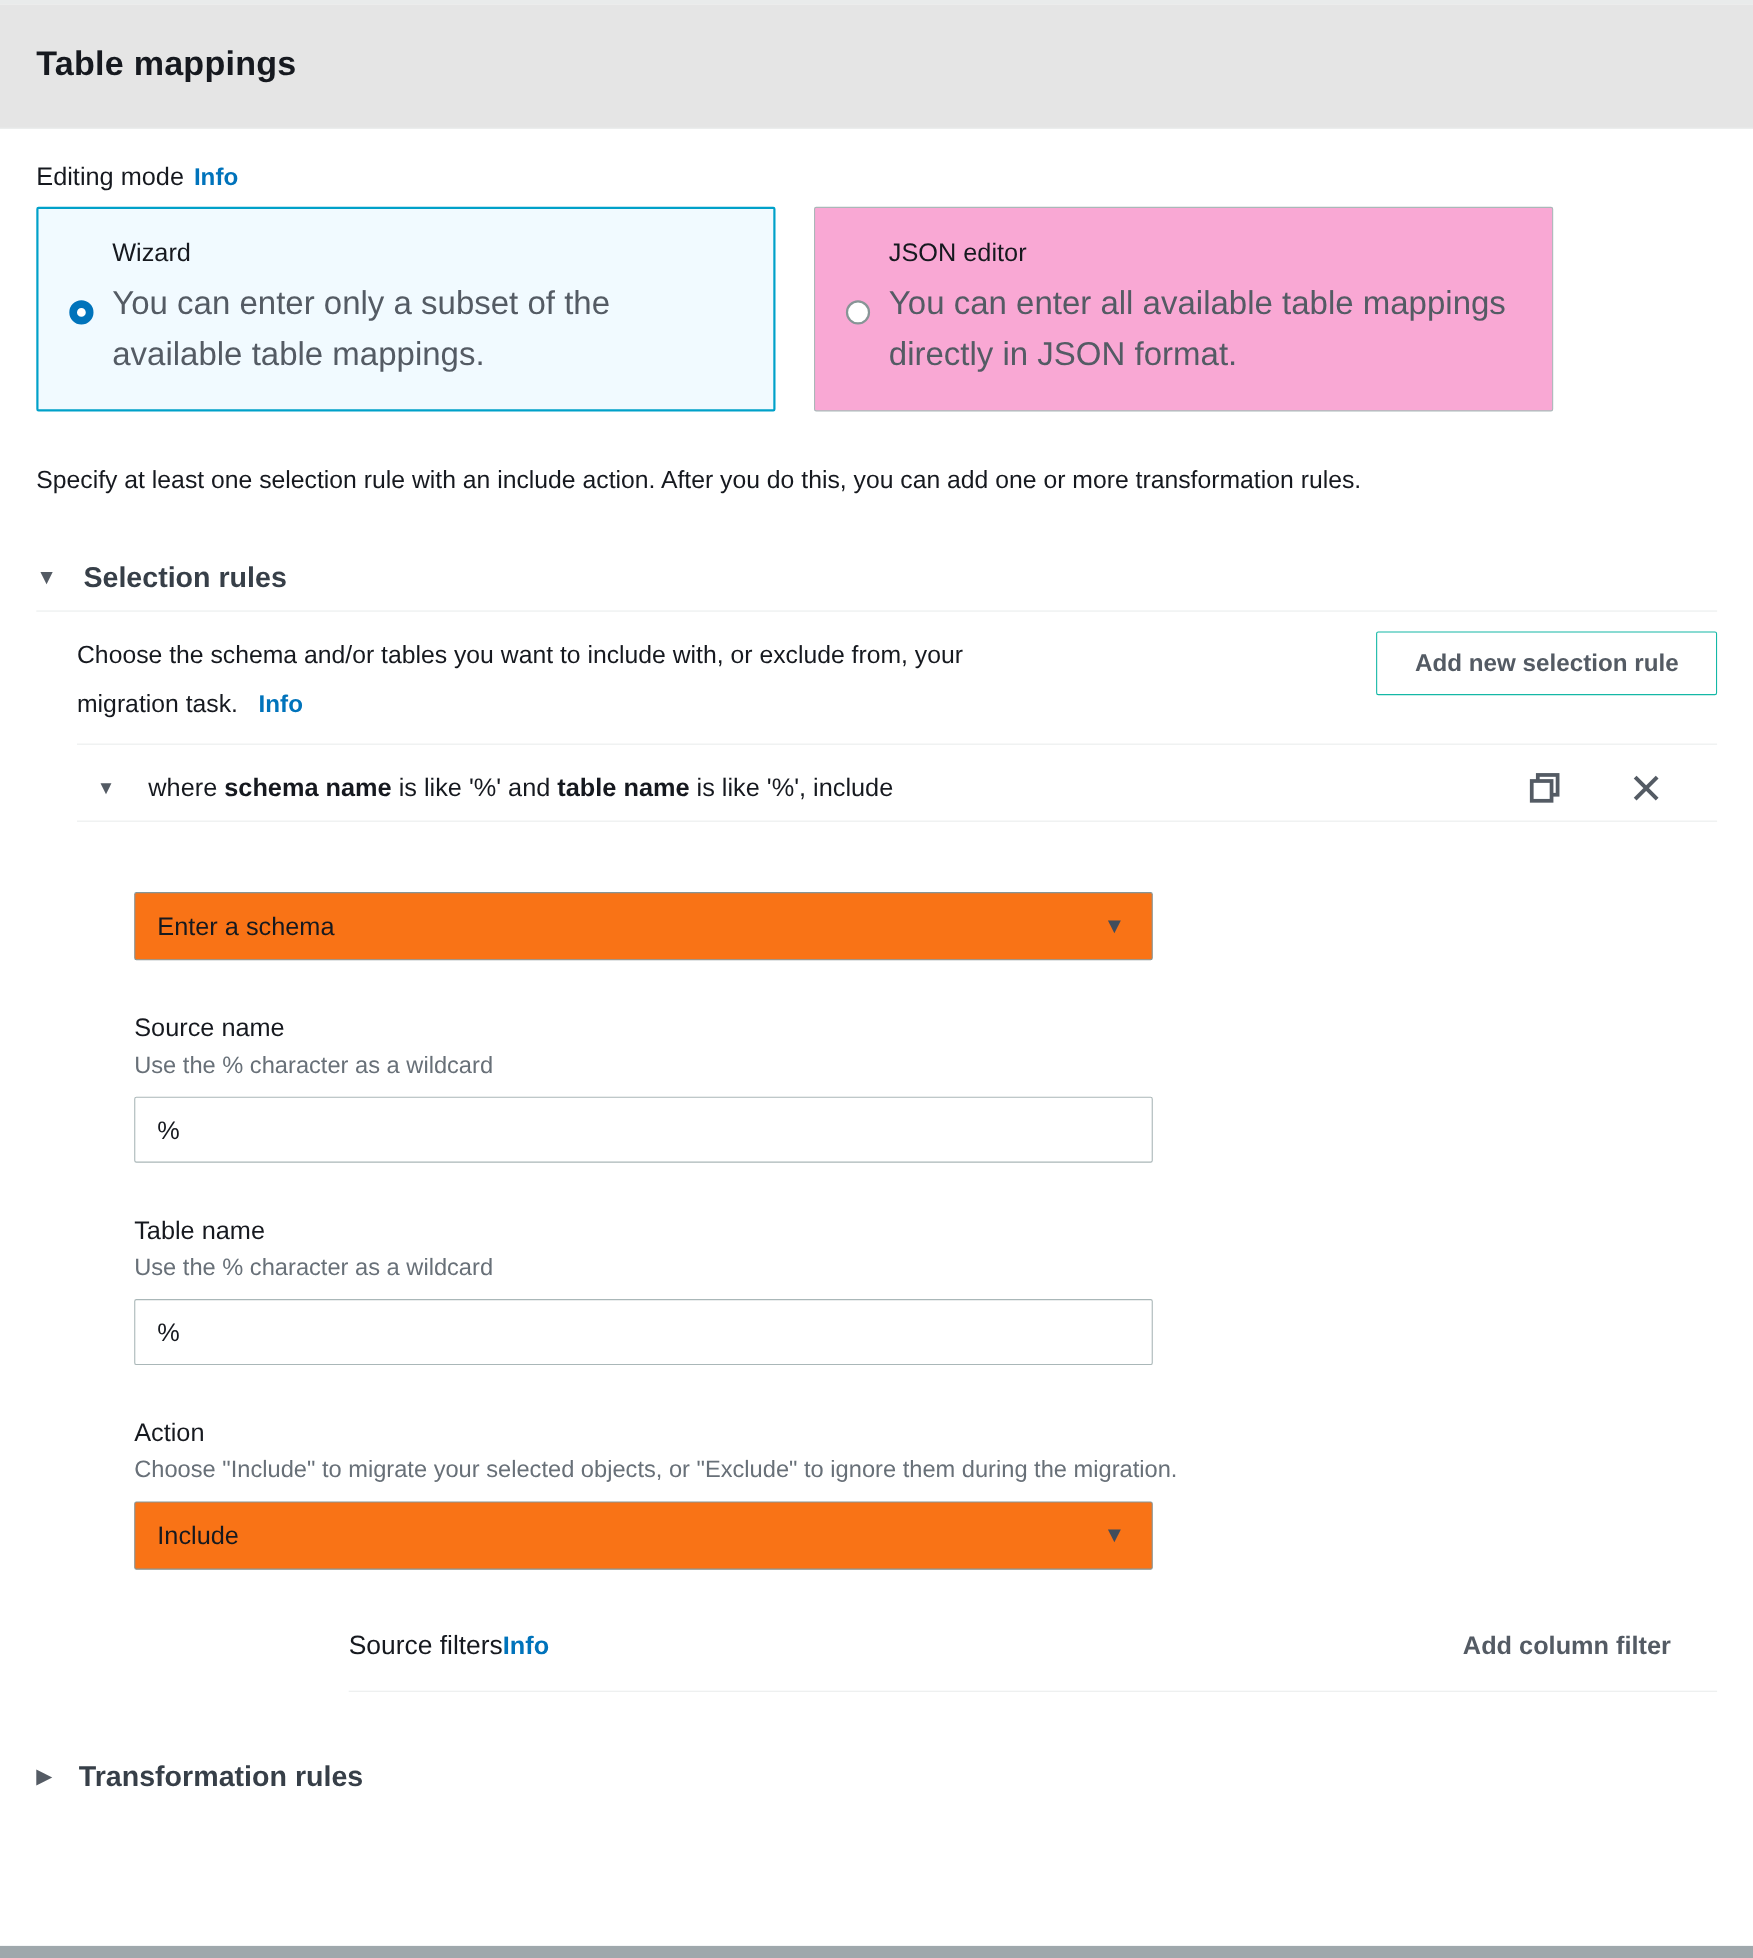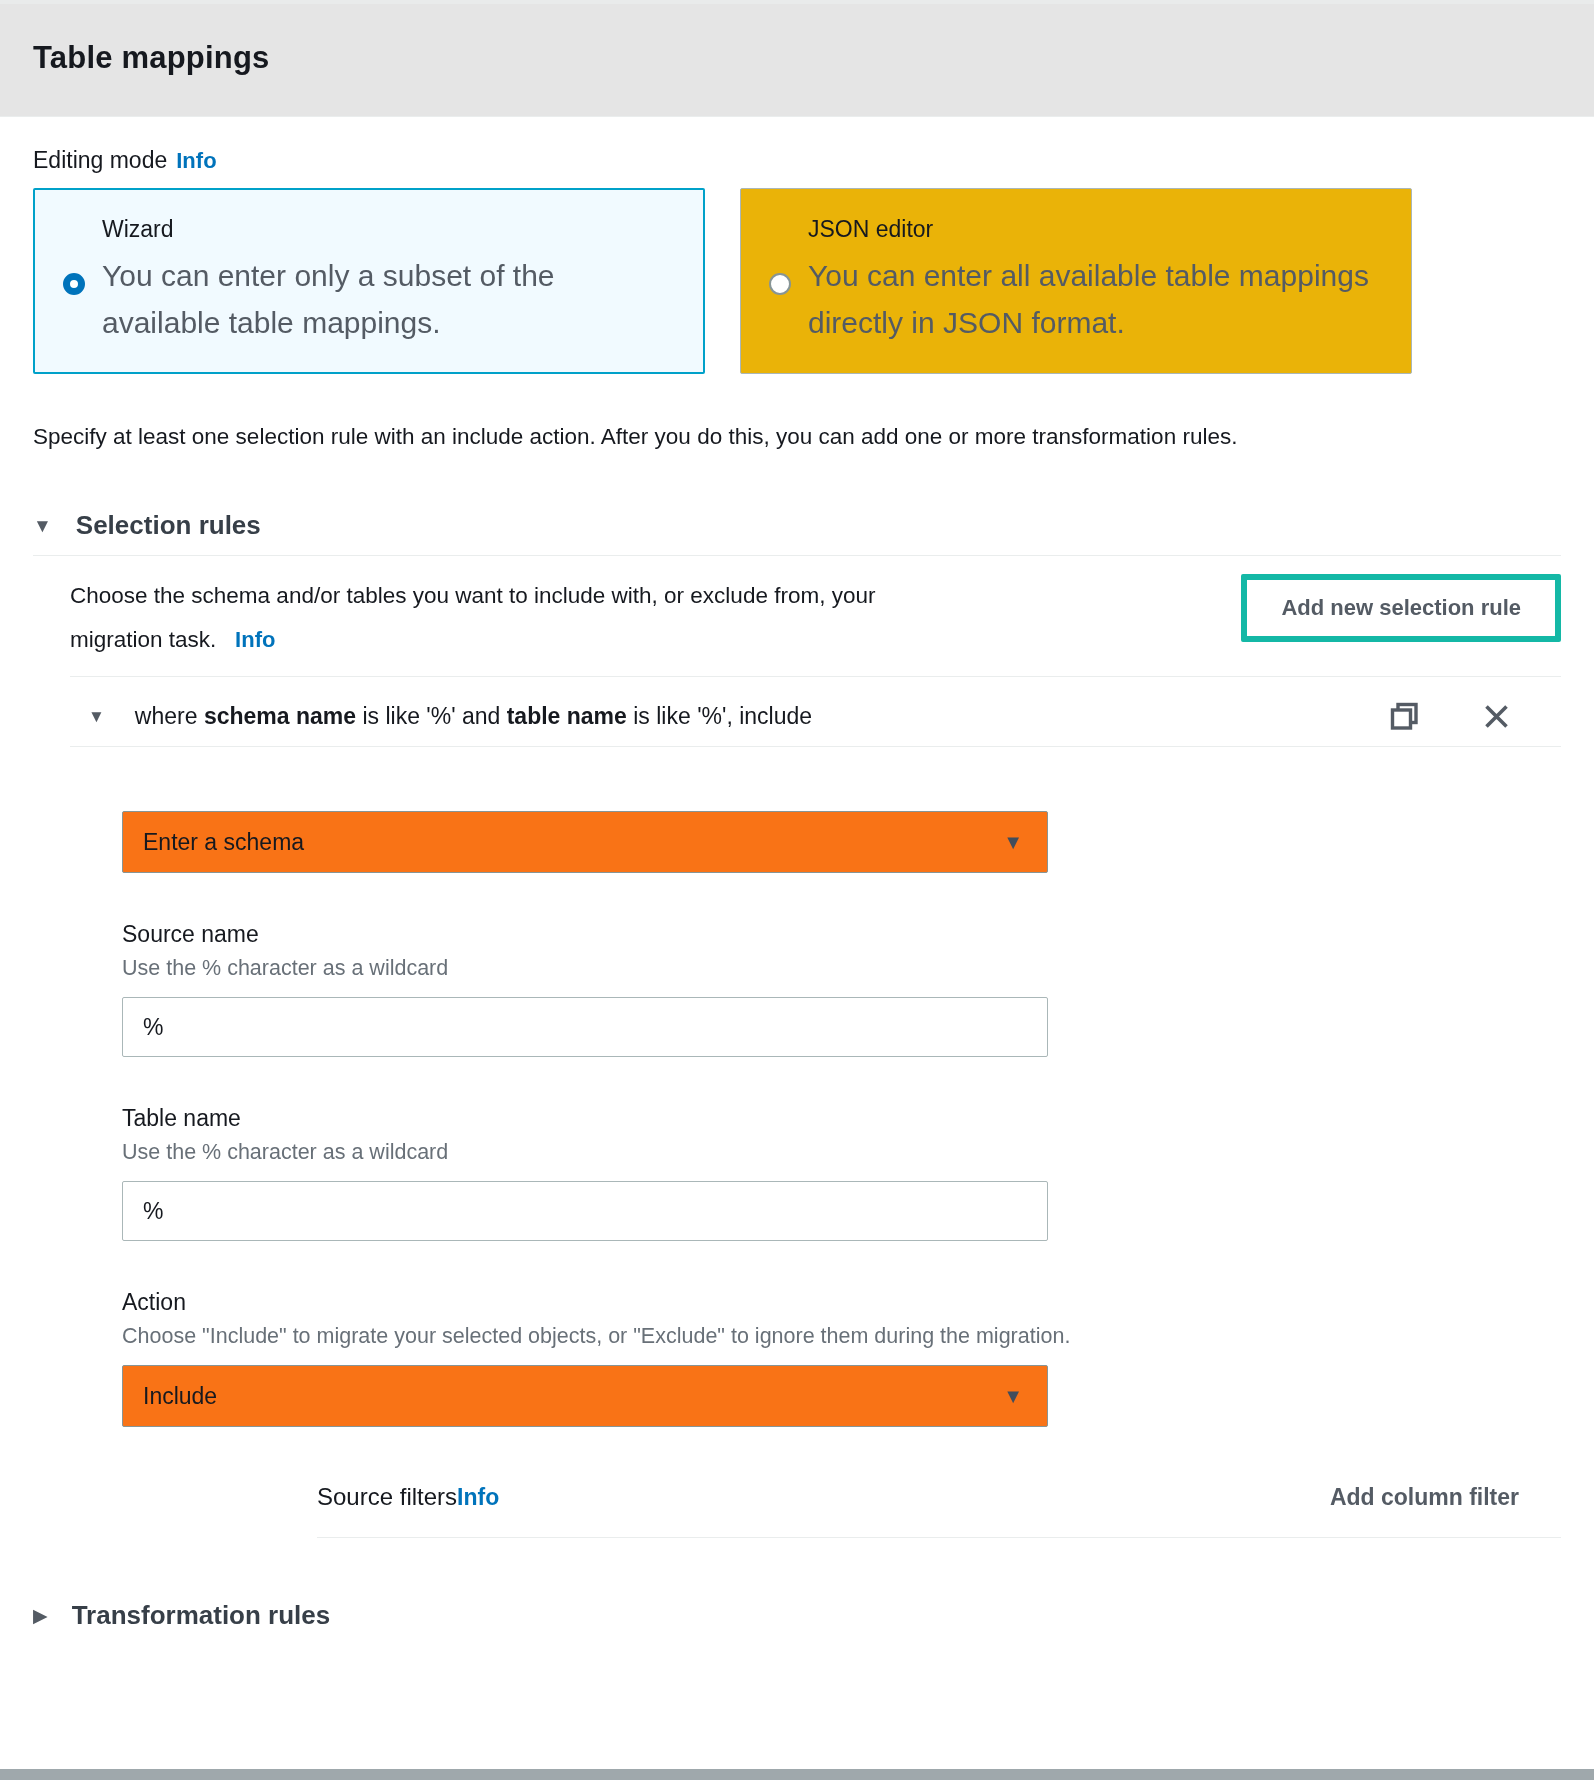--- a/index.html
+++ b/index.html
@@ -14,41 +14,41 @@
   .content { padding:30px 33px 0 33px; }
 
   .field-row { display:flex; align-items:baseline; gap:9px; }
   .label-lg { font-size:23px; color:#16191f; }
   .info-link { font-size:22px; font-weight:700; color:#0073bb; cursor:pointer; }
 
   
   .cards { display:flex; gap:35px; margin-top:14px; }
   .card { width:672px; min-height:152px; padding:26px 28px; border-radius:2px; display:flex; align-items:center; }
   .card.selected { border:2px solid #00a1c9; background:#f1faff; }
-  .card.unselected { border:1px solid #aab7b8; background:#eab308; }
+  .card.unselected { border:1px solid #aab7b8; background:#f9a8d4; }
   .radio { width:22px; height:22px; border-radius:50%; flex:0 0 auto; margin-top:5px; }
   .radio.on  { border:7px solid #0073bb; background:#ffffff; }
   .radio.off { border:2px solid #879596; background:#ffffff; }
   .card-body { margin-left:17px; }
   .card-title { font-size:23px; color:#16191f; margin-bottom:10px; }
   .card-desc { font-size:30px; color:#545b64; line-height:1.55; }
 
   .intro { margin-top:40px; font-size:22.5px; line-height:46px; max-width:1225px; color:#16191f; }
 
   
   .section-header { display:flex; align-items:center; gap:24px; margin-top:50px; cursor:pointer; }
   .tri { font-size:19px; color:#545b64; line-height:1; }
   .section-title { font-size:26px; font-weight:700; color:#373f48; }
   .divider { border-bottom:1px solid #eaeded; margin-top:14px; }
   .divider.indent { margin-left:37px; }
 
   
   .desc-row { margin-left:37px; margin-top:18px; display:flex; justify-content:space-between; align-items:flex-start; }
   .desc-text { width:880px; font-size:22.5px; line-height:44px; color:#16191f; }
-  .btn-secondary { border:6px solid #14b8a6; border-radius:2px; background:#ffffff; color:#545b64;
+  .btn-secondary { border:1px solid #14b8a6; border-radius:2px; background:#ffffff; color:#545b64;
     font-family:"Liberation Sans", sans-serif; font-size:22px; font-weight:700; padding:15px 34px; cursor:pointer; }
 
   
   .rule-header { margin-left:55px; margin-top:24px; display:flex; align-items:center; }
   .rule-header .tri { font-size:17px; }
   .rule-text { margin-left:30px; font-size:23px; color:#16191f; flex:1 1 auto; }
   .rule-text b { font-weight:700; }
   .rule-icons { display:flex; align-items:center; gap:62px; margin-right:50px; }
   .icon-btn { background:none; border:none; cursor:pointer; padding:0; line-height:0; }
 

